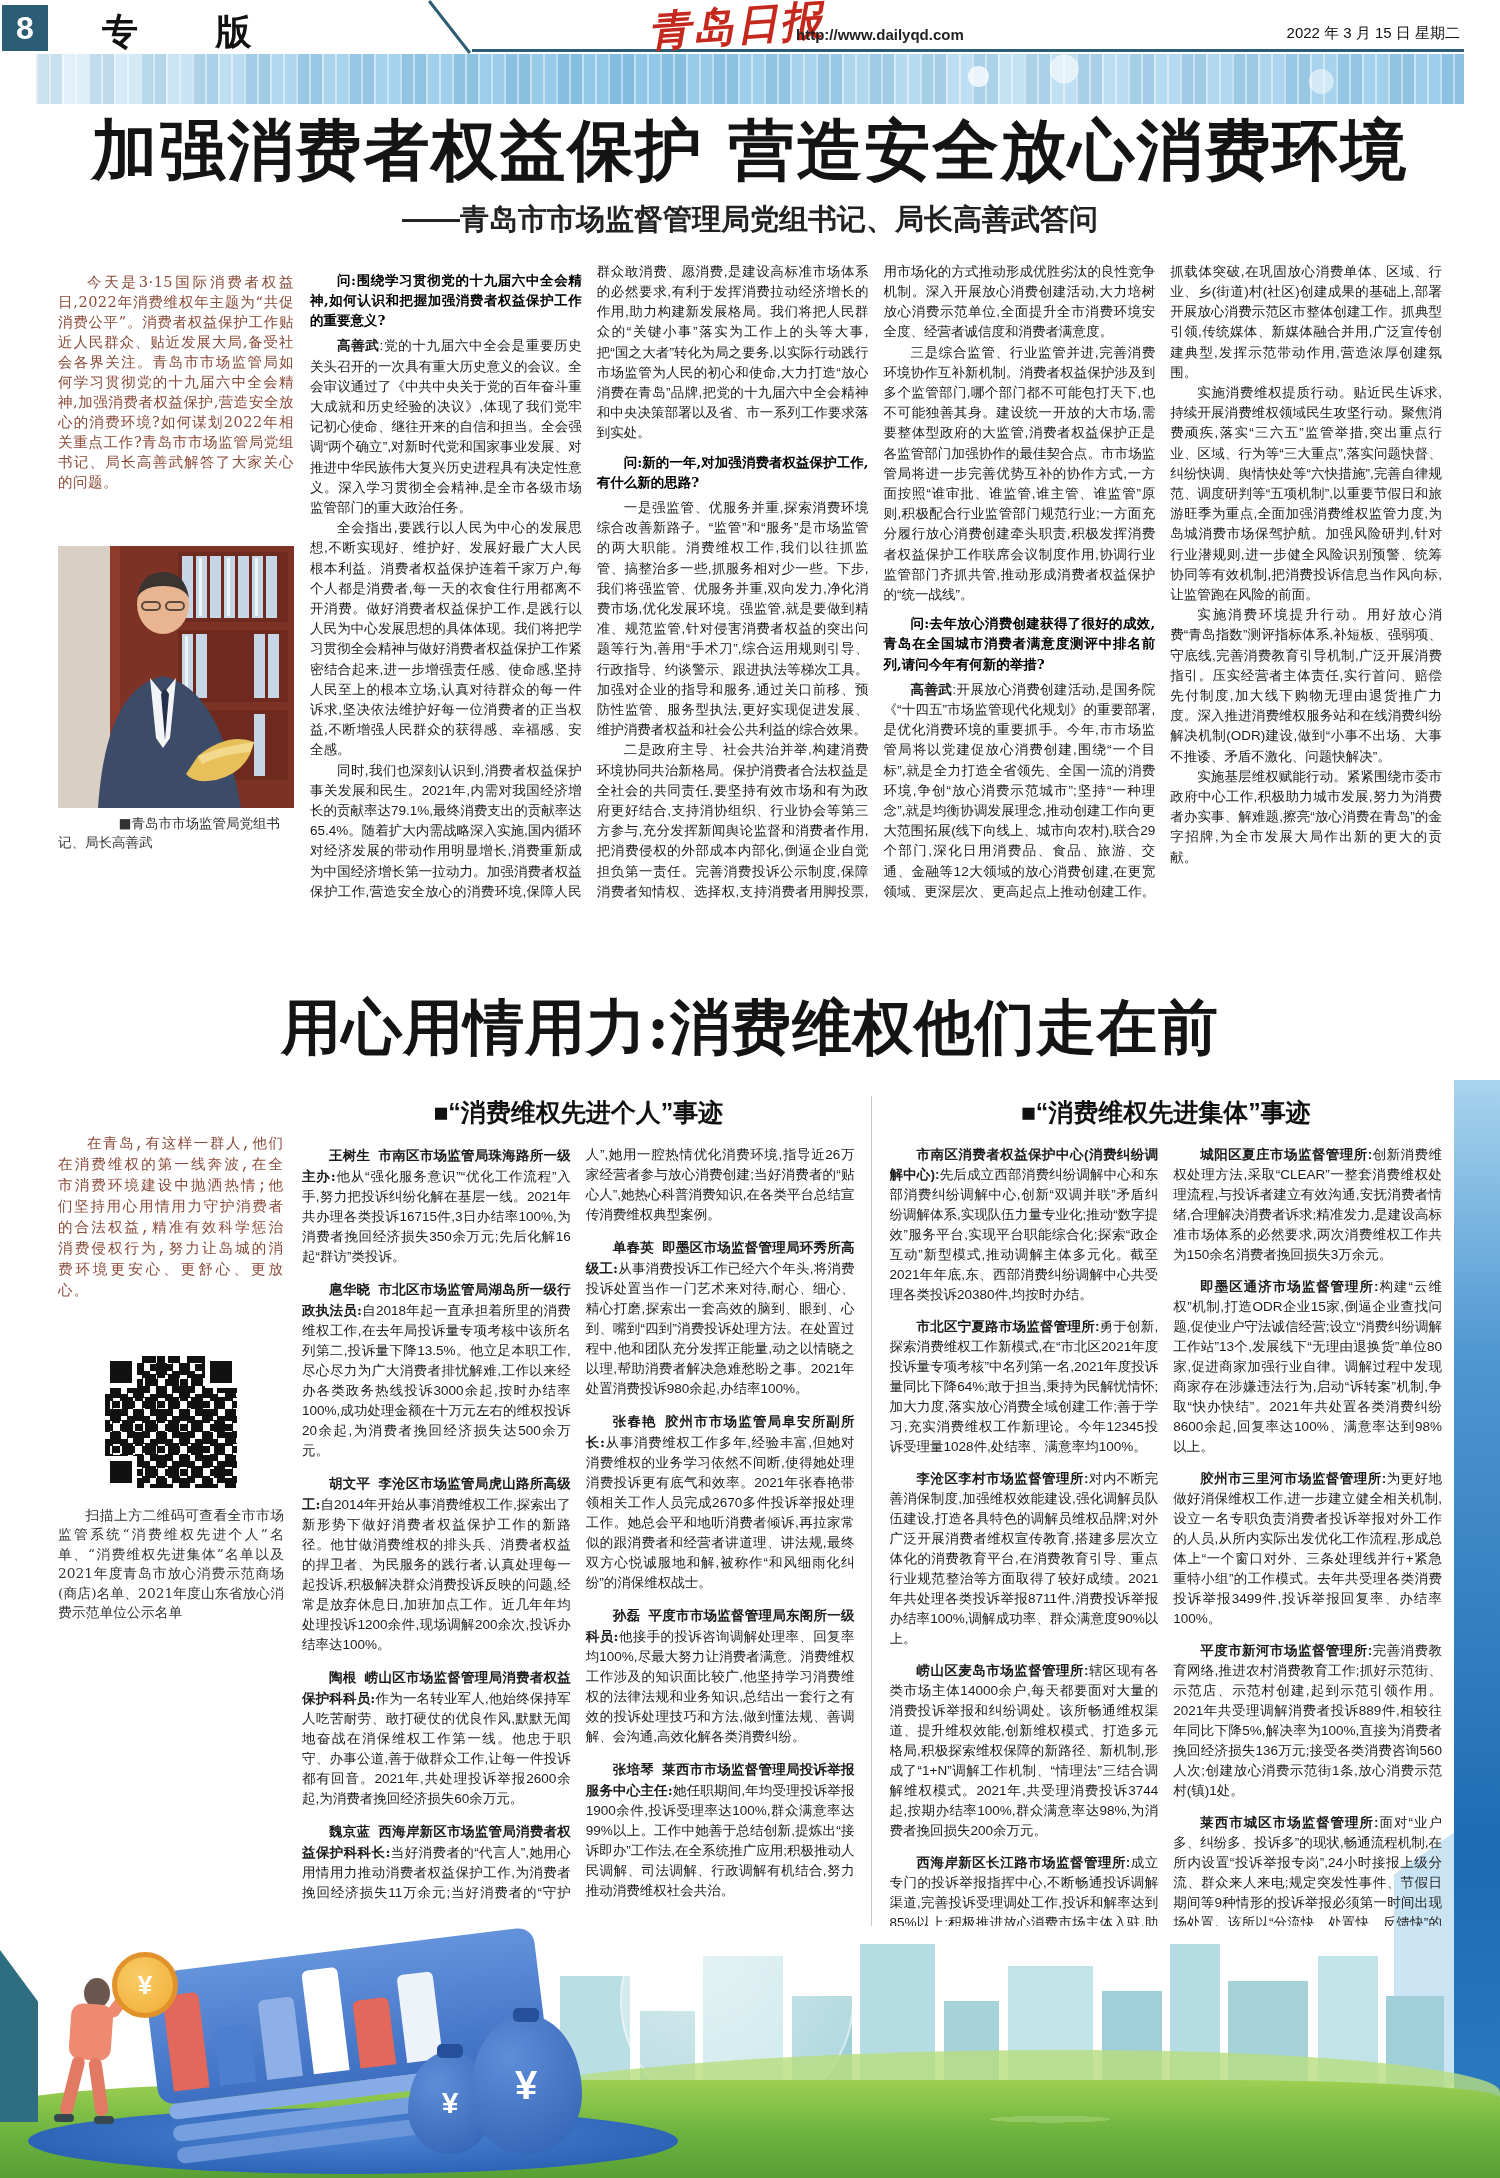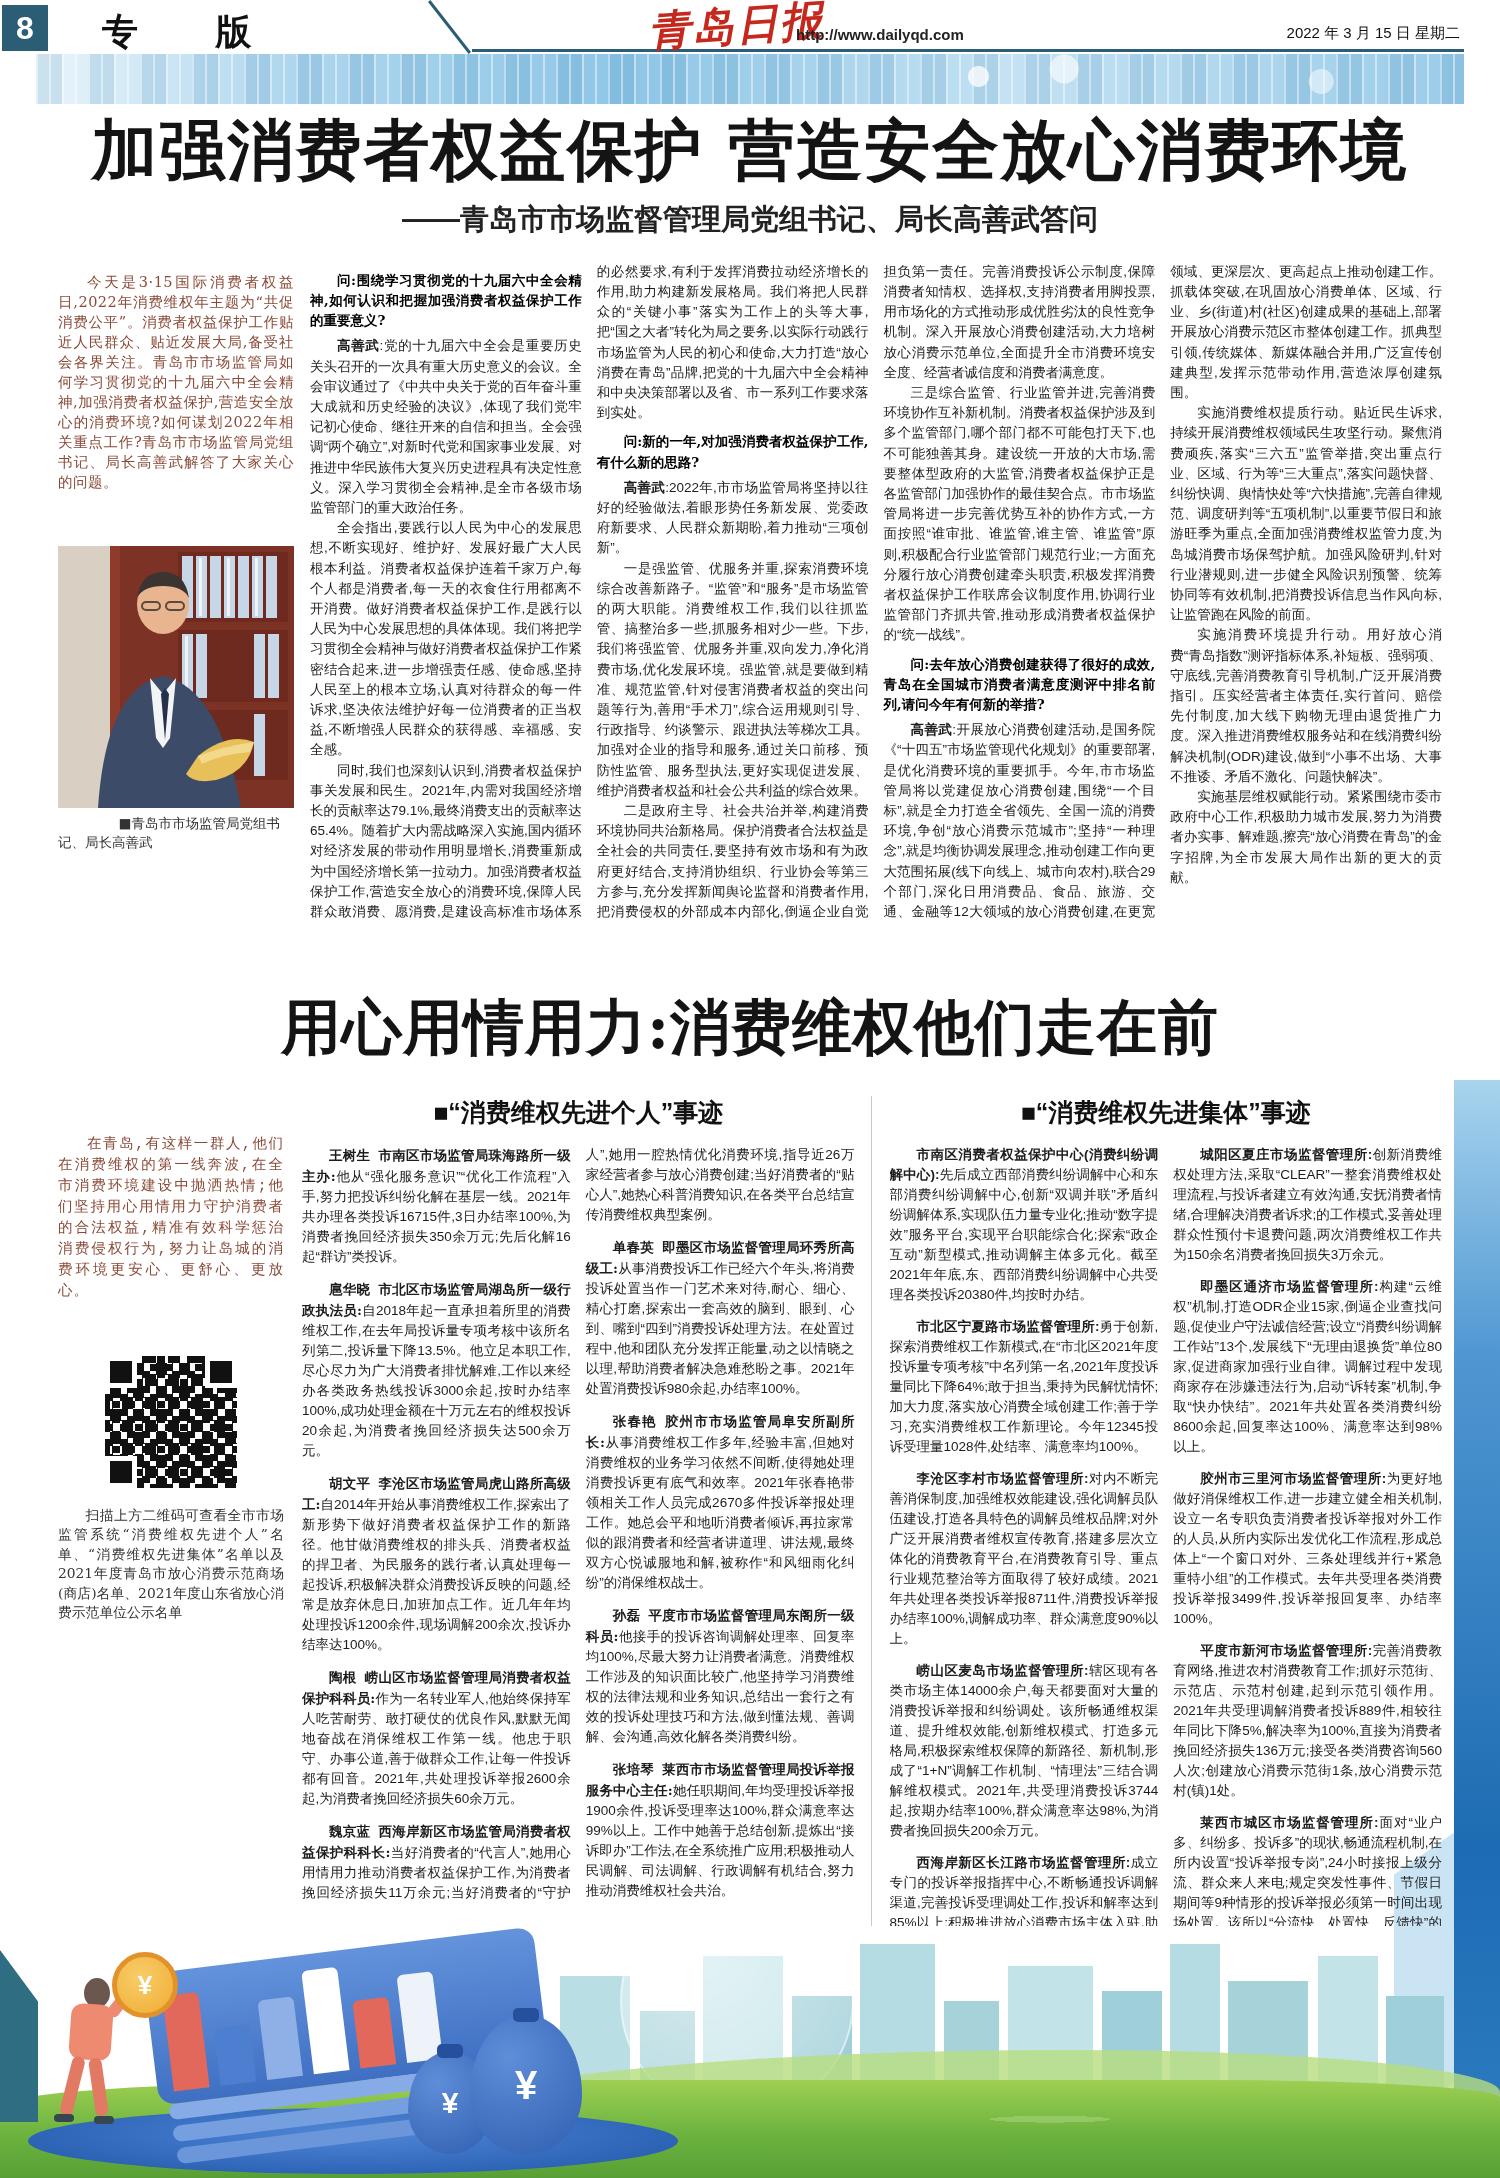--- a/index.html
+++ b/index.html
@@ -186,21 +186,20 @@
         </svg>
       </div>
       <p class="photo-caption">■青岛市市场监管局党组书记、局长高善武</p>
     </div>
     <div class="qa">
       <p class="q">问:围绕学习贯彻党的十九届六中全会精神,如何认识和把握加强消费者权益保护工作的重要意义?</p>
       <p class="a"><b class="lead">高善武</b><span>:党的十九届六中全会是重要历史关头召开的一次具有重大历史意义的会议。全会审议通过了《中共中央关于党的百年奋斗重大成就和历史经验的决议》,体现了我们党牢记初心使命、继往开来的自信和担当。全会强调“两个确立”,对新时代党和国家事业发展、对推进中华民族伟大复兴历史进程具有决定性意义。深入学习贯彻全会精神,是全市各级市场监管部门的重大政治任务。</span></p>
       <p class="body">全会指出,要践行以人民为中心的发展思想,不断实现好、维护好、发展好最广大人民根本利益。消费者权益保护连着千家万户,每个人都是消费者,每一天的衣食住行用都离不开消费。做好消费者权益保护工作,是践行以人民为中心发展思想的具体体现。我们将把学习贯彻全会精神与做好消费者权益保护工作紧密结合起来,进一步增强责任感、使命感,坚持人民至上的根本立场,认真对待群众的每一件诉求,坚决依法维护好每一位消费者的正当权益,不断增强人民群众的获得感、幸福感、安全感。</p>
       <p class="body">同时,我们也深刻认识到,消费者权益保护事关发展和民生。2021年,内需对我国经济增长的贡献率达79.1%,最终消费支出的贡献率达65.4%。随着扩大内需战略深入实施,国内循环对经济发展的带动作用明显增长,消费重新成为中国经济增长第一拉动力。加强消费者权益保护工作,营造安全放心的消费环境,保障人民群众敢消费、愿消费,是建设高标准市场体系的必然要求,有利于发挥消费拉动经济增长的作用,助力构建新发展格局。我们将把人民群众的“关键小事”落实为工作上的头等大事,把“国之大者”转化为局之要务,以实际行动践行市场监管为人民的初心和使命,大力打造“放心消费在青岛”品牌,把党的十九届六中全会精神和中央决策部署以及省、市一系列工作要求落到实处。</p>
       <p class="q">问:新的一年,对加强消费者权益保护工作,有什么新的思路?</p>
-      <p class="a"><b class="lead">高善武</b><span>:2022年,市市场监管局将坚持以往好的经验做法,着眼形势任务新发展、党委政府新要求、人民群众新期盼,着力推动“三项创新”。</span></p>
       <p class="body">一是强监管、优服务并重,探索消费环境综合改善新路子。“监管”和“服务”是市场监管的两大职能。消费维权工作,我们以往抓监管、搞整治多一些,抓服务相对少一些。下步,我们将强监管、优服务并重,双向发力,净化消费市场,优化发展环境。强监管,就是要做到精准、规范监管,针对侵害消费者权益的突出问题等行为,善用“手术刀”,综合运用规则引导、行政指导、约谈警示、跟进执法等梯次工具。加强对企业的指导和服务,通过关口前移、预防性监管、服务型执法,更好实现促进发展、维护消费者权益和社会公共利益的综合效果。</p>
       <p class="body">二是政府主导、社会共治并举,构建消费环境协同共治新格局。保护消费者合法权益是全社会的共同责任,要坚持有效市场和有为政府更好结合,支持消协组织、行业协会等第三方参与,充分发挥新闻舆论监督和消费者作用,把消费侵权的外部成本内部化,倒逼企业自觉担负第一责任。完善消费投诉公示制度,保障消费者知情权、选择权,支持消费者用脚投票,用市场化的方式推动形成优胜劣汰的良性竞争机制。深入开展放心消费创建活动,大力培树放心消费示范单位,全面提升全市消费环境安全度、经营者诚信度和消费者满意度。</p>
       <p class="body">三是综合监管、行业监管并进,完善消费环境协作互补新机制。消费者权益保护涉及到多个监管部门,哪个部门都不可能包打天下,也不可能独善其身。建设统一开放的大市场,需要整体型政府的大监管,消费者权益保护正是各监管部门加强协作的最佳契合点。市市场监管局将进一步完善优势互补的协作方式,一方面按照“谁审批、谁监管,谁主管、谁监管”原则,积极配合行业监管部门规范行业;一方面充分履行放心消费创建牵头职责,积极发挥消费者权益保护工作联席会议制度作用,协调行业监管部门齐抓共管,推动形成消费者权益保护的“统一战线”。</p>
       <p class="q">问:去年放心消费创建获得了很好的成效,青岛在全国城市消费者满意度测评中排名前列,请问今年有何新的举措?</p>
       <p class="a"><b class="lead">高善武</b><span>:开展放心消费创建活动,是国务院《“十四五”市场监管现代化规划》的重要部署,是优化消费环境的重要抓手。今年,市市场监管局将以党建促放心消费创建,围绕“一个目标”,就是全力打造全省领先、全国一流的消费环境,争创“放心消费示范城市”;坚持“一种理念”,就是均衡协调发展理念,推动创建工作向更大范围拓展(线下向线上、城市向农村),联合29个部门,深化日用消费品、食品、旅游、交通、金融等12大领域的放心消费创建,在更宽领域、更深层次、更高起点上推动创建工作。抓载体突破,在巩固放心消费单体、区域、行业、乡(街道)村(社区)创建成果的基础上,部署开展放心消费示范区市整体创建工作。抓典型引领,传统媒体、新媒体融合并用,广泛宣传创建典型,发挥示范带动作用,营造浓厚创建氛围。</span></p>
       <p class="body">实施消费维权提质行动。贴近民生诉求,持续开展消费维权领域民生攻坚行动。聚焦消费顽疾,落实“三六五”监管举措,突出重点行业、区域、行为等“三大重点”,落实问题快督、纠纷快调、舆情快处等“六快措施”,完善自律规范、调度研判等“五项机制”,以重要节假日和旅游旺季为重点,全面加强消费维权监管力度,为岛城消费市场保驾护航。加强风险研判,针对行业潜规则,进一步健全风险识别预警、统筹协同等有效机制,把消费投诉信息当作风向标,让监管跑在风险的前面。</p>
       <p class="body">实施消费环境提升行动。用好放心消费“青岛指数”测评指标体系,补短板、强弱项、守底线,完善消费教育引导机制,广泛开展消费指引。压实经营者主体责任,实行首问、赔偿先付制度,加大线下购物无理由退货推广力度。深入推进消费维权服务站和在线消费纠纷解决机制(ODR)建设,做到“小事不出场、大事不推诿、矛盾不激化、问题快解决”。</p>
       <p class="body">实施基层维权赋能行动。紧紧围绕市委市政府中心工作,积极助力城市发展,努力为消费者办实事、解难题,擦亮“放心消费在青岛”的金字招牌,为全市发展大局作出新的更大的贡献。</p>
     </div>
   </section>
@@ -234,21 +233,21 @@
     </div>
 
     <div class="award colsec">
       <div class="award-header">■“消费维权先进集体”事迹</div>
       <div class="award-cols">
         <p class="entry"><span class="entry-org">市南区消费者权益保护中心(消费纠纷调解中心):</span><span>先后成立西部消费纠纷调解中心和东部消费纠纷调解中心,创新“双调并联”矛盾纠纷调解体系,实现队伍力量专业化;推动“数字提效”服务平台,实现平台职能综合化;探索“政企互动”新型模式,推动调解主体多元化。截至2021年年底,东、西部消费纠纷调解中心共受理各类投诉20380件,均按时办结。</span></p>
         <p class="entry"><span class="entry-org">市北区宁夏路市场监督管理所:</span><span>勇于创新,探索消费维权工作新模式,在“市北区2021年度投诉量专项考核”中名列第一名,2021年度投诉量同比下降64%;敢于担当,秉持为民解忧情怀;加大力度,落实放心消费全域创建工作;善于学习,充实消费维权工作新理论。今年12345投诉受理量1028件,处结率、满意率均100%。</span></p>
         <p class="entry"><span class="entry-org">李沧区李村市场监督管理所:</span><span>对内不断完善消保制度,加强维权效能建设,强化调解员队伍建设,打造各具特色的调解员维权品牌;对外广泛开展消费者维权宣传教育,搭建多层次立体化的消费教育平台,在消费教育引导、重点行业规范整治等方面取得了较好成绩。2021年共处理各类投诉举报8711件,消费投诉举报办结率100%,调解成功率、群众满意度90%以上。</span></p>
         <p class="entry"><span class="entry-org">崂山区麦岛市场监督管理所:</span><span>辖区现有各类市场主体14000余户,每天都要面对大量的消费投诉举报和纠纷调处。该所畅通维权渠道、提升维权效能,创新维权模式、打造多元格局,积极探索维权保障的新路径、新机制,形成了“1+N”调解工作机制、“情理法”三结合调解维权模式。2021年,共受理消费投诉3744起,按期办结率100%,群众满意率达98%,为消费者挽回损失200余万元。</span></p>
         <p class="entry"><span class="entry-org">西海岸新区长江路市场监督管理所:</span><span>成立专门的投诉举报指挥中心,不断畅通投诉调解渠道,完善投诉受理调处工作,投诉和解率达到85%以上;积极推进放心消费市场主体入驻,助推线下实体店七日无理由退货机制;严厉打击侵害消费者权益行为,2021年共办理投诉举报13949件,处置率100%。</span></p>
-        <p class="entry"><span class="entry-org">城阳区夏庄市场监督管理所:</span><span>创新消费维权处理方法,采取“CLEAR”一整套消费维权处理流程,与投诉者建立有效沟通,安抚消费者情绪,合理解决消费者诉求;的工作模式,妥善处理群众性预付卡退费问题,两次消费维权工作共为150余名消费者挽回损失3万余元。</span></p>
+        <p class="entry"><span class="entry-org">城阳区夏庄市场监督管理所:</span><span>创新消费维权处理方法,采取“CLEAR”一整套消费维权处理流程,与投诉者建立有效沟通,安抚消费者情绪,合理解决消费者诉求;精准发力,是建设高标准市场体系的必然要求,两次消费维权工作共为150余名消费者挽回损失3万余元。</span></p>
         <p class="entry"><span class="entry-org">即墨区通济市场监督管理所:</span><span>构建“云维权”机制,打造ODR企业15家,倒逼企业查找问题,促使业户守法诚信经营;设立“消费纠纷调解工作站”13个,发展线下“无理由退换货”单位80家,促进商家加强行业自律。调解过程中发现商家存在涉嫌违法行为,启动“诉转案”机制,争取“快办快结”。2021年共处置各类消费纠纷8600余起,回复率达100%、满意率达到98%以上。</span></p>
         <p class="entry"><span class="entry-org">胶州市三里河市场监督管理所:</span><span>为更好地做好消保维权工作,进一步建立健全相关机制,设立一名专职负责消费者投诉举报对外工作的人员,从所内实际出发优化工作流程,形成总体上“一个窗口对外、三条处理线并行+紧急重特小组”的工作模式。去年共受理各类消费投诉举报3499件,投诉举报回复率、办结率100%。</span></p>
         <p class="entry"><span class="entry-org">平度市新河市场监督管理所:</span><span>完善消费教育网络,推进农村消费教育工作;抓好示范街、示范店、示范村创建,起到示范引领作用。2021年共受理调解消费者投诉889件,相较往年同比下降5%,解决率为100%,直接为消费者挽回经济损失136万元;接受各类消费咨询560人次;创建放心消费示范街1条,放心消费示范村(镇)1处。</span></p>
         <p class="entry"><span class="entry-org">莱西市城区市场监督管理所:</span><span>面对“业户多、纠纷多、投诉多”的现状,畅通流程机制,在所内设置“投诉举报专岗”,24小时接报上级分流、群众来人来电;规定突发性事件、节假日期间等9种情形的投诉举报必须第一时间出现场处置。该所以“分流快、处置快、反馈快”的做法,赢得了消费者的认可。</span></p>
 
       </div>
     </div>
   </section>
 
   <div class="right-wedge"></div>

